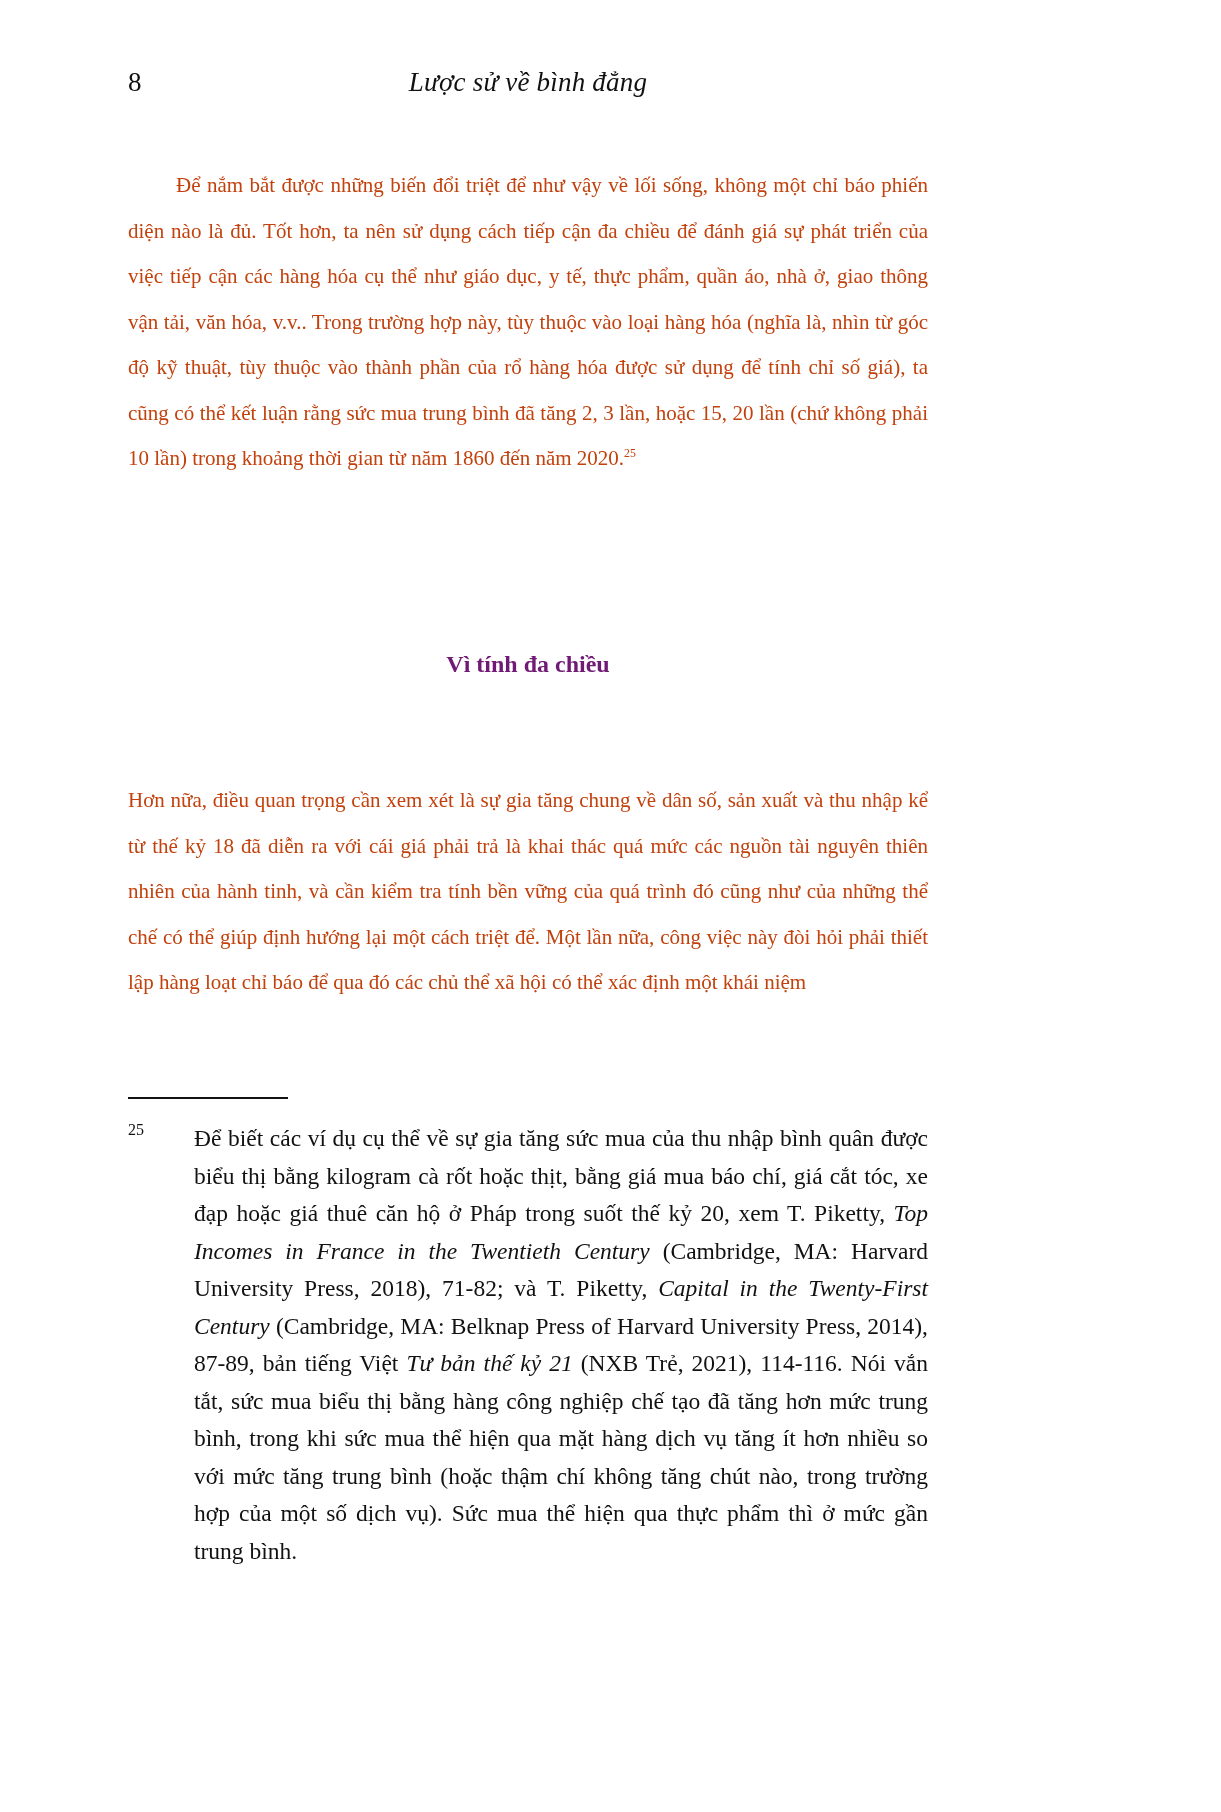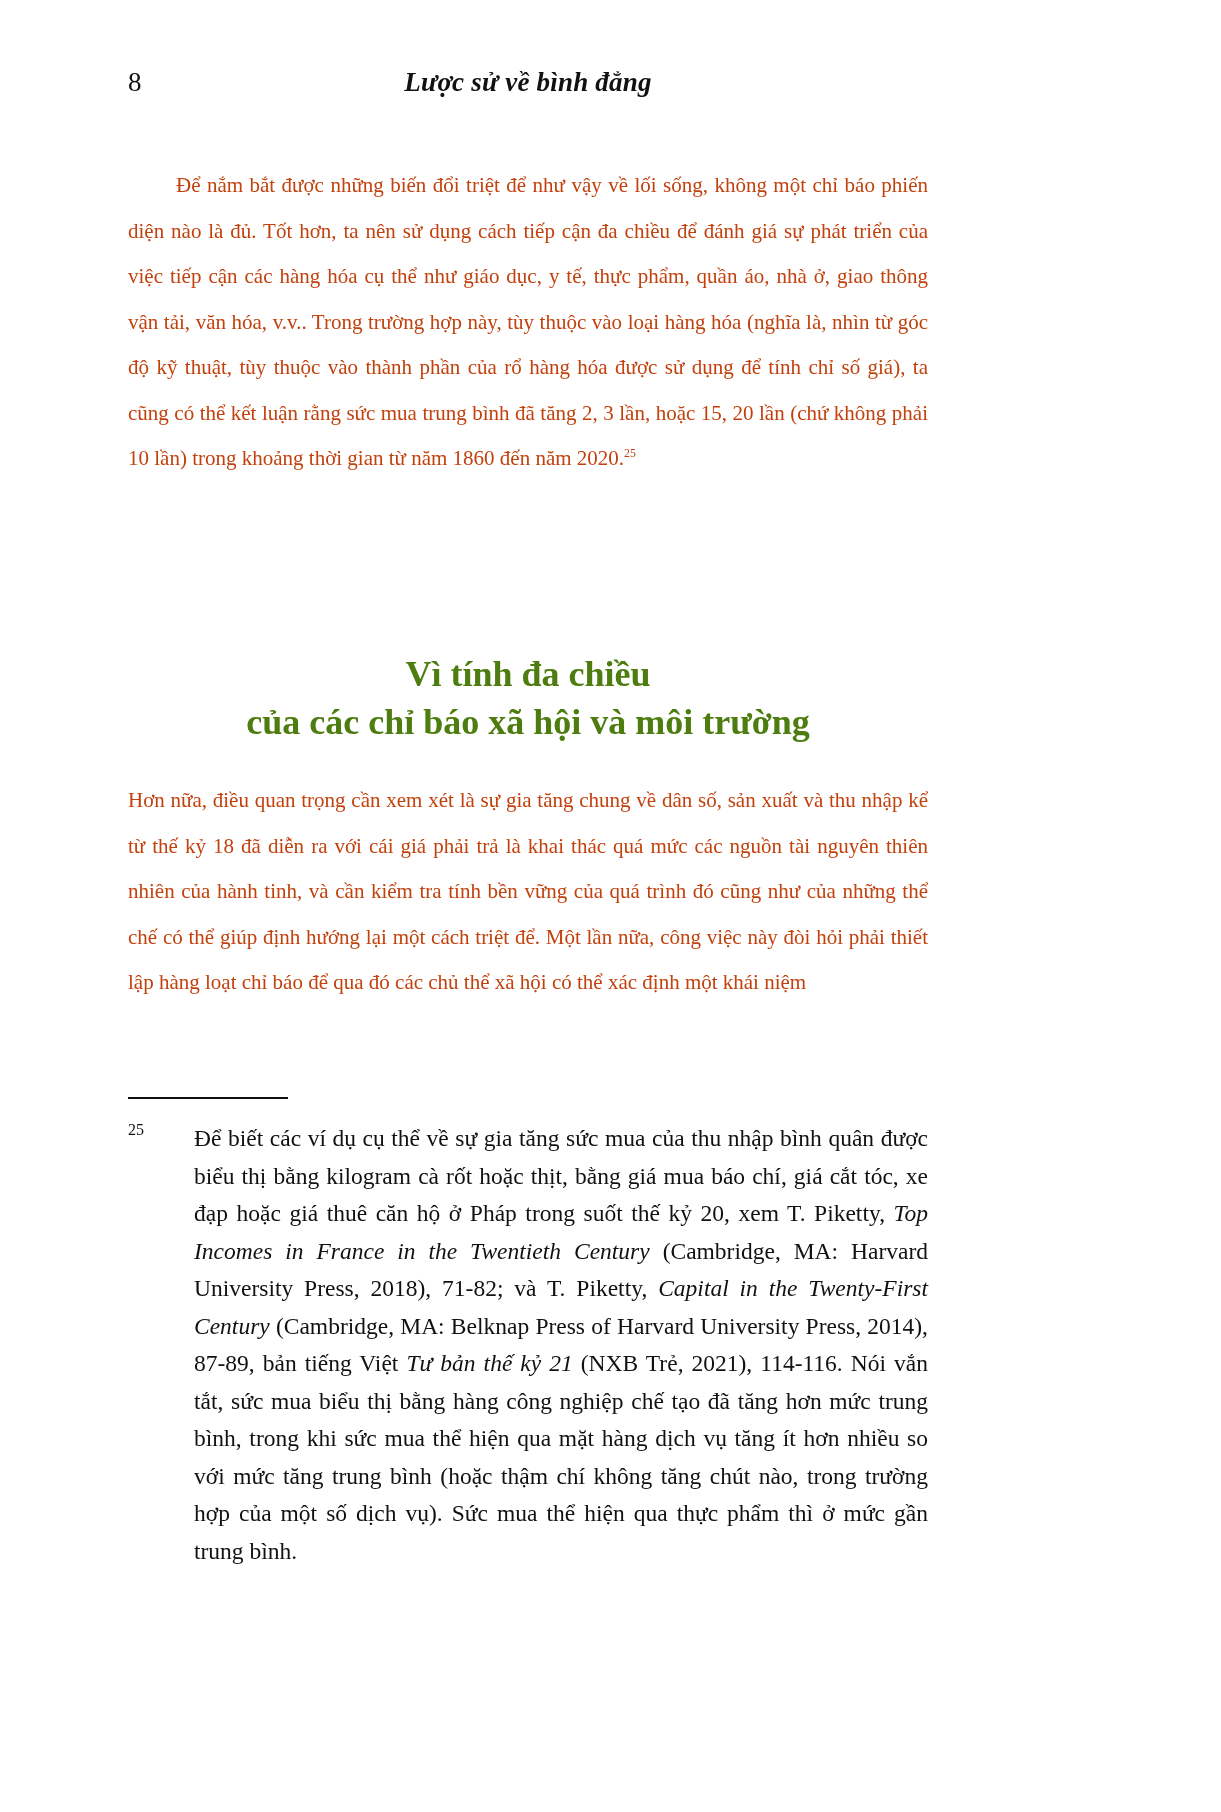--- a/index.html
+++ b/index.html
@@ -39,21 +39,20 @@
     position: absolute;
     left: 0;
     top: 0;
     width: 800px;
     text-align: center;
     font-style: italic;
     font-size: 27px;
     line-height: 40px;
     letter-spacing: 0.2px;
     color: #111111;
-    font-weight: bold;
   }
 
   
   .body-block {
     position: absolute;
     left: 128px;
     width: 800px;
     text-align: justify;
     text-justify: inter-word;
     font-size: 21px;
@@ -67,23 +66,23 @@
 
   .para-2 { top: 757px; }
 
   
   .section-heading {
     position: absolute;
     left: 128px;
     top: 620px;
     width: 800px;
     text-align: center;
-    font-size: 36px;
+    font-size: 24px;
     line-height: 48px;
-    color: #4d7c0f;
+    color: #701a75;
   }
   .section-heading .line { display: block; }
 
   
   .footnote-rule {
     position: absolute;
     left: 128px;
     top: 1097px;
     width: 160px;
     height: 0;
@@ -127,21 +126,20 @@
 
   <div class="running-head">
     <span class="folio">8</span>
     <span class="head-title">Lược sử về bình đẳng</span>
   </div>
 
   <p class="body-block para-1"><span class="lead-indent"></span><span>Để nắm bắt được những biến đổi triệt để như vậy về lối sống, không một chỉ báo phiến diện nào là đủ. Tốt hơn, ta nên sử dụng cách tiếp cận đa chiều để đánh giá sự phát triển của việc tiếp cận các hàng hóa cụ thể như giáo dục, y tế, thực phẩm, quần áo, nhà ở, giao thông vận tải, văn hóa, v.v.. Trong trường hợp này, tùy thuộc vào loại hàng hóa (nghĩa là, nhìn từ góc độ kỹ thuật, tùy thuộc vào thành phần của rổ hàng hóa được sử dụng để tính chỉ số giá), ta cũng có thể kết luận rằng sức mua trung bình đã tăng 2, 3 lần, hoặc 15, 20 lần (chứ không phải 10 lần) trong khoảng thời gian từ năm 1860 đến năm 2020.</span><sup class="fnref">25</sup></p>
 
   <h2 class="section-heading">
     <span class="line">Vì tính đa chiều</span>
-    <span class="line">của các chỉ báo xã hội và môi trường</span>
   </h2>
 
   <p class="body-block para-2">Hơn nữa, điều quan trọng cần xem xét là sự gia tăng chung về dân số, sản xuất và thu nhập kể từ thế kỷ 18 đã diễn ra với cái giá phải trả là khai thác quá mức các nguồn tài nguyên thiên nhiên của hành tinh, và cần kiểm tra tính bền vững của quá trình đó cũng như của những thể chế có thể giúp định hướng lại một cách triệt để. Một lần nữa, công việc này đòi hỏi phải thiết lập hàng loạt chỉ báo để qua đó các chủ thể xã hội có thể xác định một khái niệm</p>
 
   <div class="footnote-rule"></div>
 
   <div class="footnote">
     <span class="fn-marker">25</span>
     <span class="fn-body"><span>Để biết các ví dụ cụ thể về sự gia tăng sức mua của thu nhập bình quân được biểu thị bằng kilogram cà rốt hoặc thịt, bằng giá mua báo chí, giá cắt tóc, xe đạp hoặc giá thuê căn hộ ở Pháp trong suốt thế kỷ 20, xem T. Piketty, </span><span class="it">Top Incomes in France in the Twentieth Century</span><span> (Cambridge, MA: Harvard University Press, 2018), 71-82; và T. Piketty, </span><span class="it">Capital in the Twenty-First Century</span><span> (Cambridge, MA: Belknap Press of Harvard University Press, 2014), 87-89, bản tiếng Việt </span><span class="it">Tư bản thế kỷ 21</span><span> (NXB Trẻ, 2021), 114-116. Nói vắn tắt, sức mua biểu thị bằng hàng công nghiệp chế tạo đã tăng hơn mức trung bình, trong khi sức mua thể hiện qua mặt hàng dịch vụ tăng ít hơn nhiều so với mức tăng trung bình (hoặc thậm chí không tăng chút nào, trong trường hợp của một số dịch vụ). Sức mua thể hiện qua thực phẩm thì ở mức gần trung bình.</span></span>
   </div>

